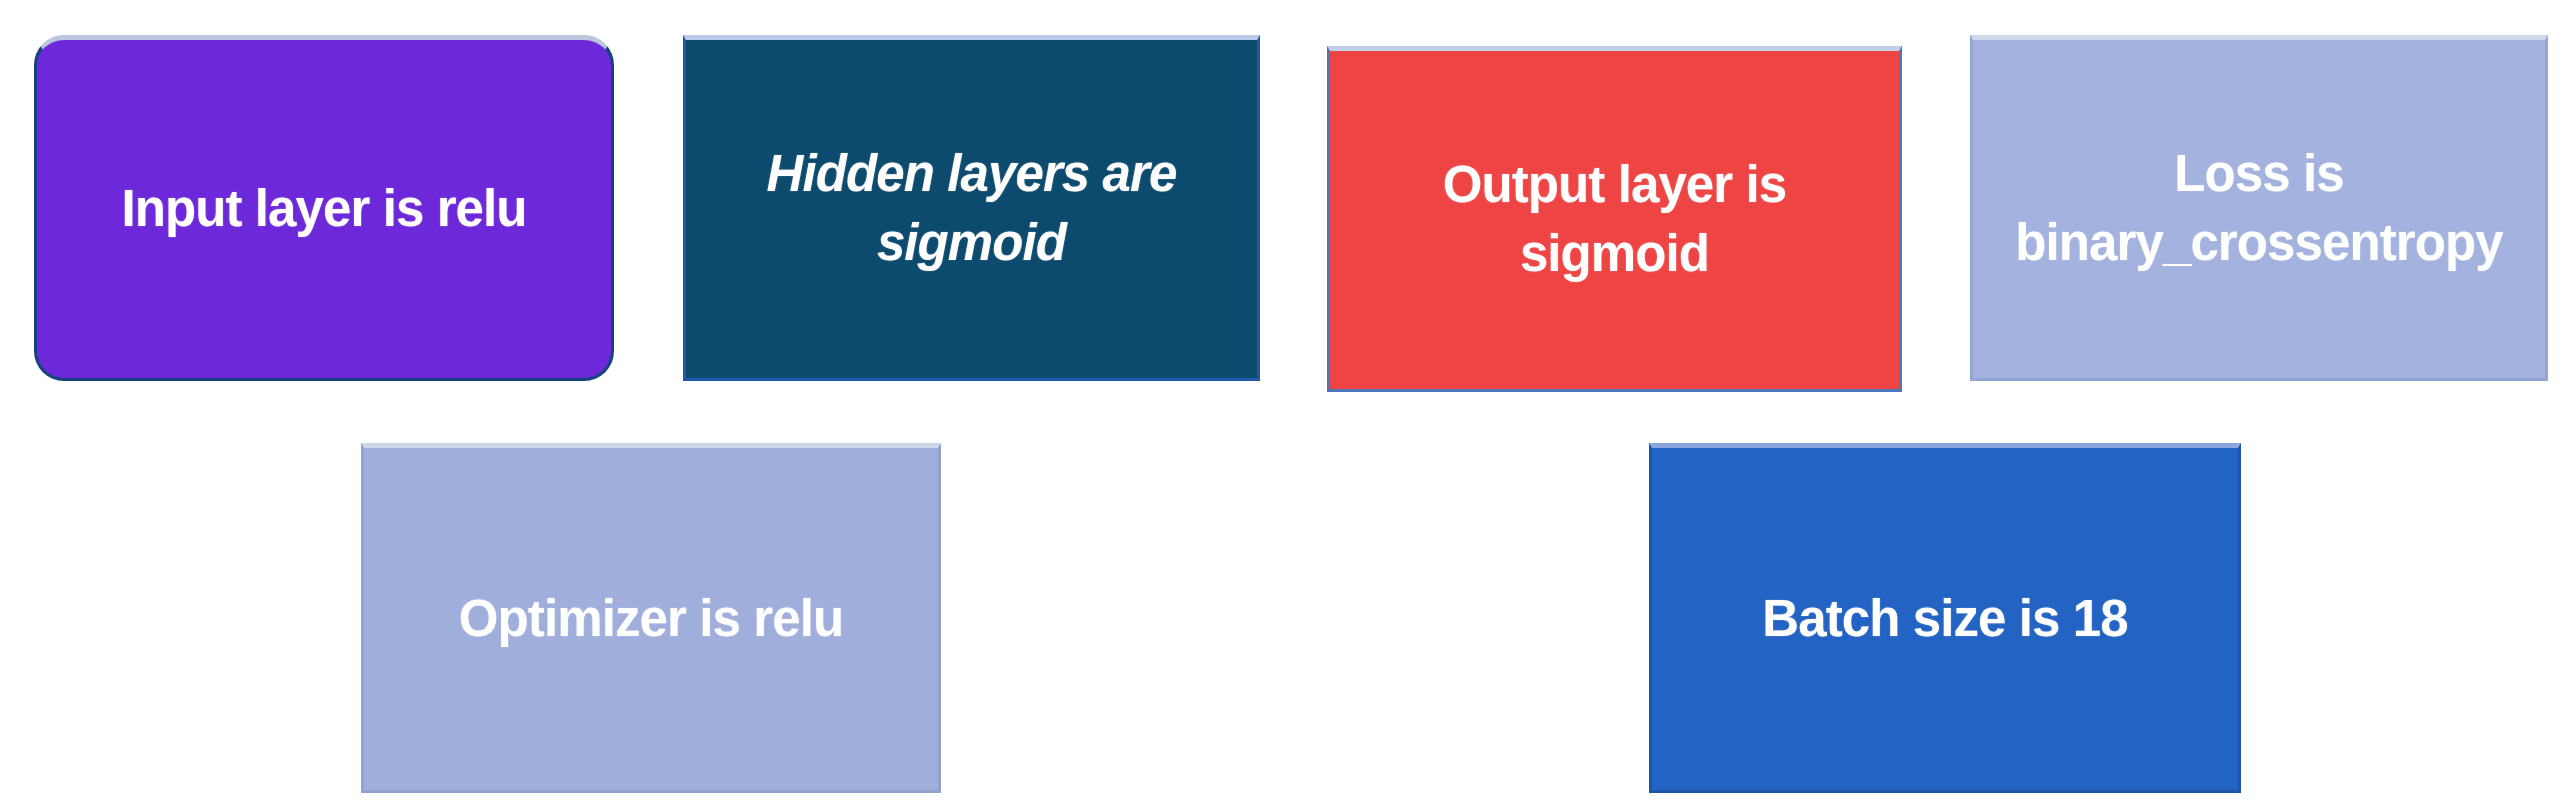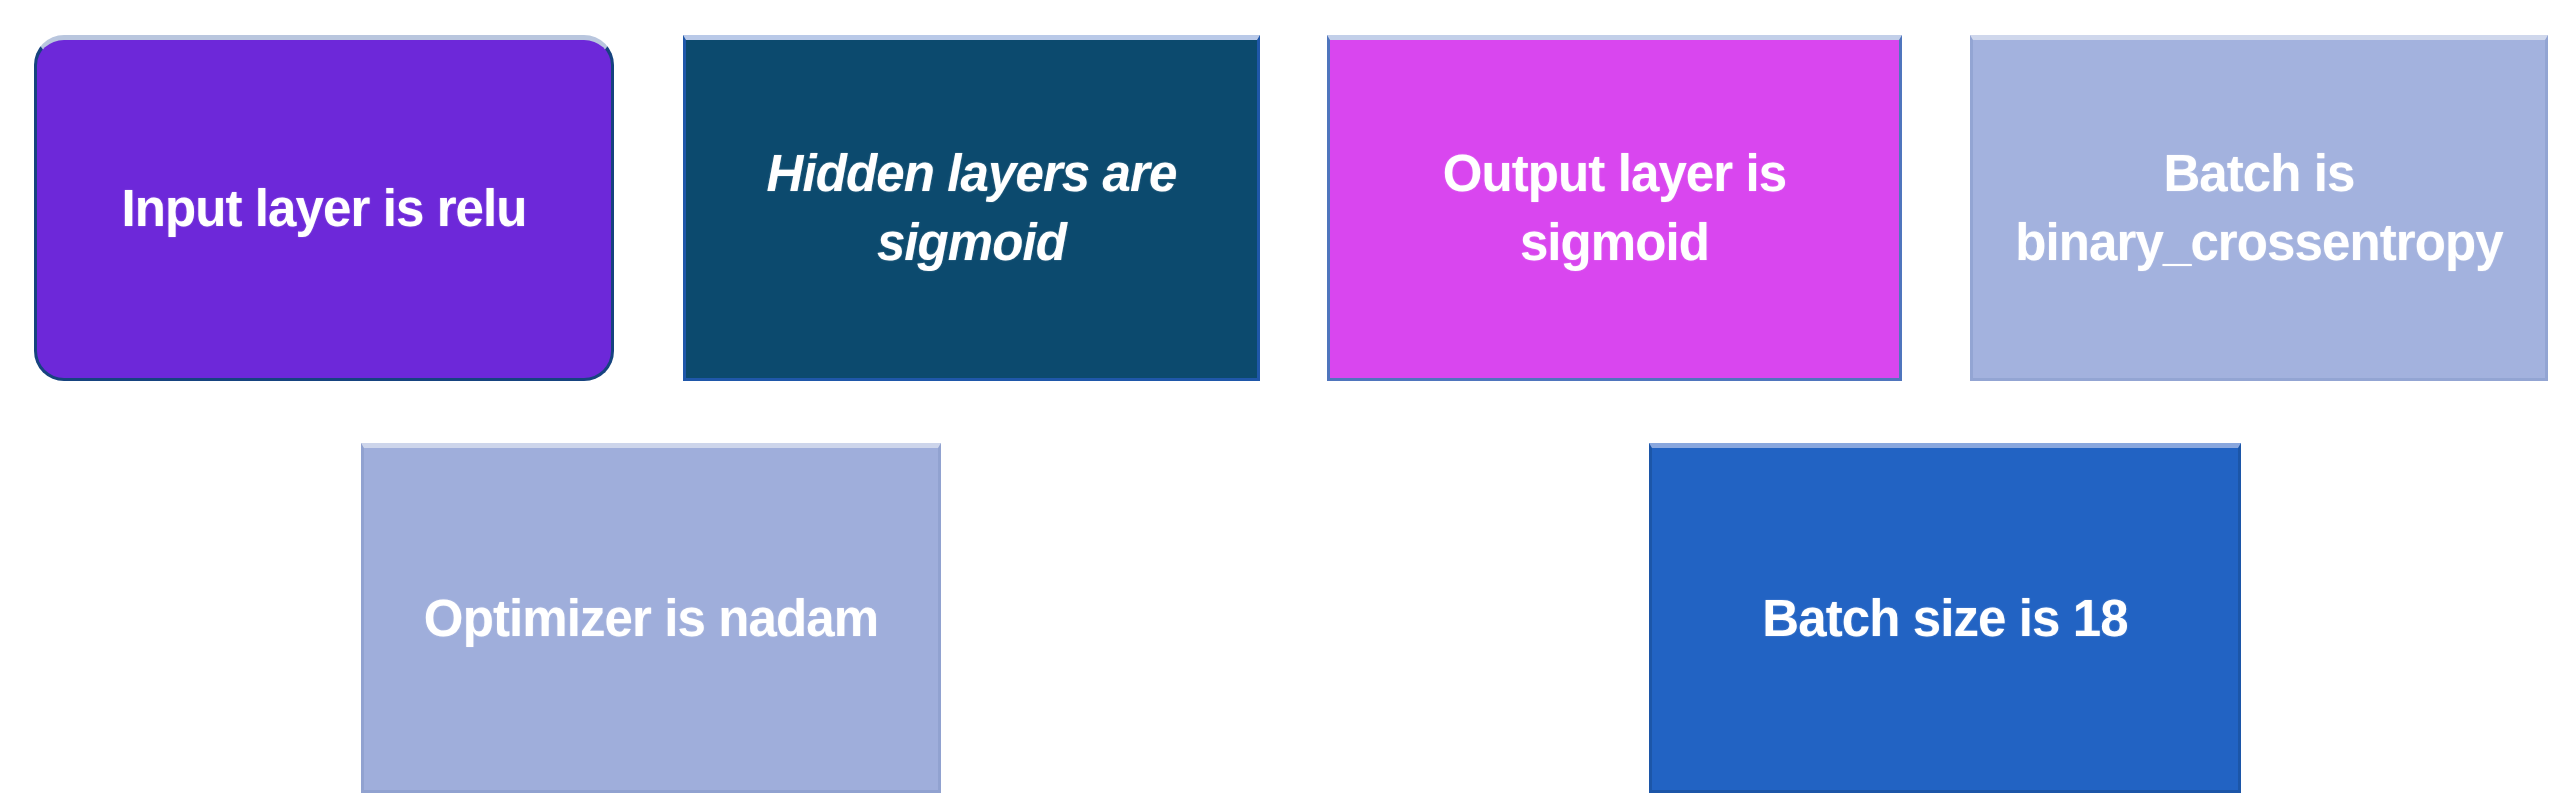--- a/index.html
+++ b/index.html
@@ -51,32 +51,32 @@
 
   <div class="box b1" style="background-color: #6d28d9; border-color: rgb(185, 198, 222) rgb(22, 67, 127) rgb(22, 67, 127); color: rgb(255, 255, 255); border-radius: 30px;">
     <span class="box-label">Input layer is relu</span>
   </div>
 
   <div class="box b2" style="background-color: #0c4a6e; border-color: rgb(185, 201, 232) rgb(31, 87, 169) rgb(31, 87, 169); color: rgb(255, 255, 255); font-style: italic;">
     <span class="box-label">Hidden layers are
 sigmoid</span>
   </div>
 
-  <div class="box b3" style="background-color: #d946ef; border-color: rgb(194, 207, 233) rgb(79, 117, 189) rgb(79, 117, 189); color: rgb(255, 255, 255);">
+  <div class="box b3" style="background-color: #ef4444; border-color: rgb(194, 207, 233) rgb(79, 117, 189) rgb(79, 117, 189); color: rgb(255, 255, 255); margin-top: 11px;">
     <span class="box-label">Output layer is
 sigmoid</span>
   </div>
 
   <div class="box b4" style="background-color: rgb(163, 178, 222); border-color: rgb(207, 215, 236) rgb(147, 165, 211) rgb(147, 165, 211); color: rgb(255, 255, 255);">
-    <span class="box-label">Batch is
+    <span class="box-label">Loss is
 binary_crossentropy</span>
   </div>
 
   <div class="box b5" style="background-color: rgb(159, 174, 219); border-color: rgb(205, 213, 235) rgb(145, 162, 208) rgb(145, 162, 208); color: rgb(255, 255, 255);">
-    <span class="box-label">Optimizer is nadam</span>
+    <span class="box-label">Optimizer is relu</span>
   </div>
 
 
   <div class="box b7" style="background-color: rgb(34, 99, 195); border-color: rgb(137, 167, 222) rgb(28, 86, 168) rgb(28, 86, 168); color: rgb(255, 255, 255);">
     <span class="box-label">Batch size is 18</span>
   </div>
 
 </div>
 
 

